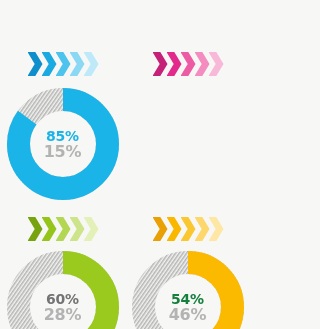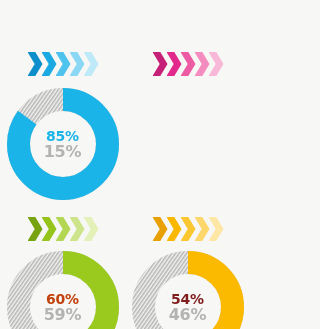--- a/index.html
+++ b/index.html
@@ -141,22 +141,22 @@
           <defs>
             <pattern id="hatch-2" width="3" height="3" patternUnits="userSpaceOnUse" patternTransform="rotate(35)">
               <rect width="3" height="3" fill="#f2f2f0"></rect>
               <rect width="1.5" height="3" fill="#b5b5b5"></rect>
             </pattern>
           </defs>
           <circle cx="58" cy="58" r="44.5" fill="none" stroke="url(#hatch-2)" stroke-width="23"></circle>
           <circle cx="58" cy="58" r="44.5" fill="none" stroke="#9ACA1E" stroke-width="23" stroke-dasharray="167.76 279.60" transform="rotate(-90 58 58)"></circle>
         </svg>
         <div class="center-text">
-          <div class="pct-main" style="color: #c2410c;">60%</div>
-          <div class="pct-sub" style="color: rgb(179, 179, 179);">59%</div>
+          <div class="pct-main" style="color: #737373;">60%</div>
+          <div class="pct-sub" style="color: rgb(179, 179, 179);">28%</div>
         </div>
       </div>
     </div>
     <div class="cell row2">
       <div class="chevrons">
         <div class="chev" style="background: rgb(232, 160, 5);"></div>
         <div class="chev" style="background: rgb(249, 183, 0);"></div>
         <div class="chev" style="background: rgb(251, 199, 48);"></div>
         <div class="chev" style="background: rgb(253, 215, 107);"></div>
         <div class="chev" style="background: rgb(254, 231, 164);"></div>
@@ -166,18 +166,18 @@
           <defs>
             <pattern id="hatch-3" width="3" height="3" patternUnits="userSpaceOnUse" patternTransform="rotate(35)">
               <rect width="3" height="3" fill="#f2f2f0"></rect>
               <rect width="1.5" height="3" fill="#b5b5b5"></rect>
             </pattern>
           </defs>
           <circle cx="58" cy="58" r="44.5" fill="none" stroke="url(#hatch-3)" stroke-width="23"></circle>
           <circle cx="58" cy="58" r="44.5" fill="none" stroke="#FBBA00" stroke-width="23" stroke-dasharray="150.98 279.60" transform="rotate(-90 58 58)"></circle>
         </svg>
         <div class="center-text">
-          <div class="pct-main" style="color: #7f1d1d;">54%</div>
+          <div class="pct-main" style="color: #15803d;">54%</div>
           <div class="pct-sub" style="color: rgb(179, 179, 179);">46%</div>
         </div>
       </div>
     </div>
   </div>
 
 </body></html>

